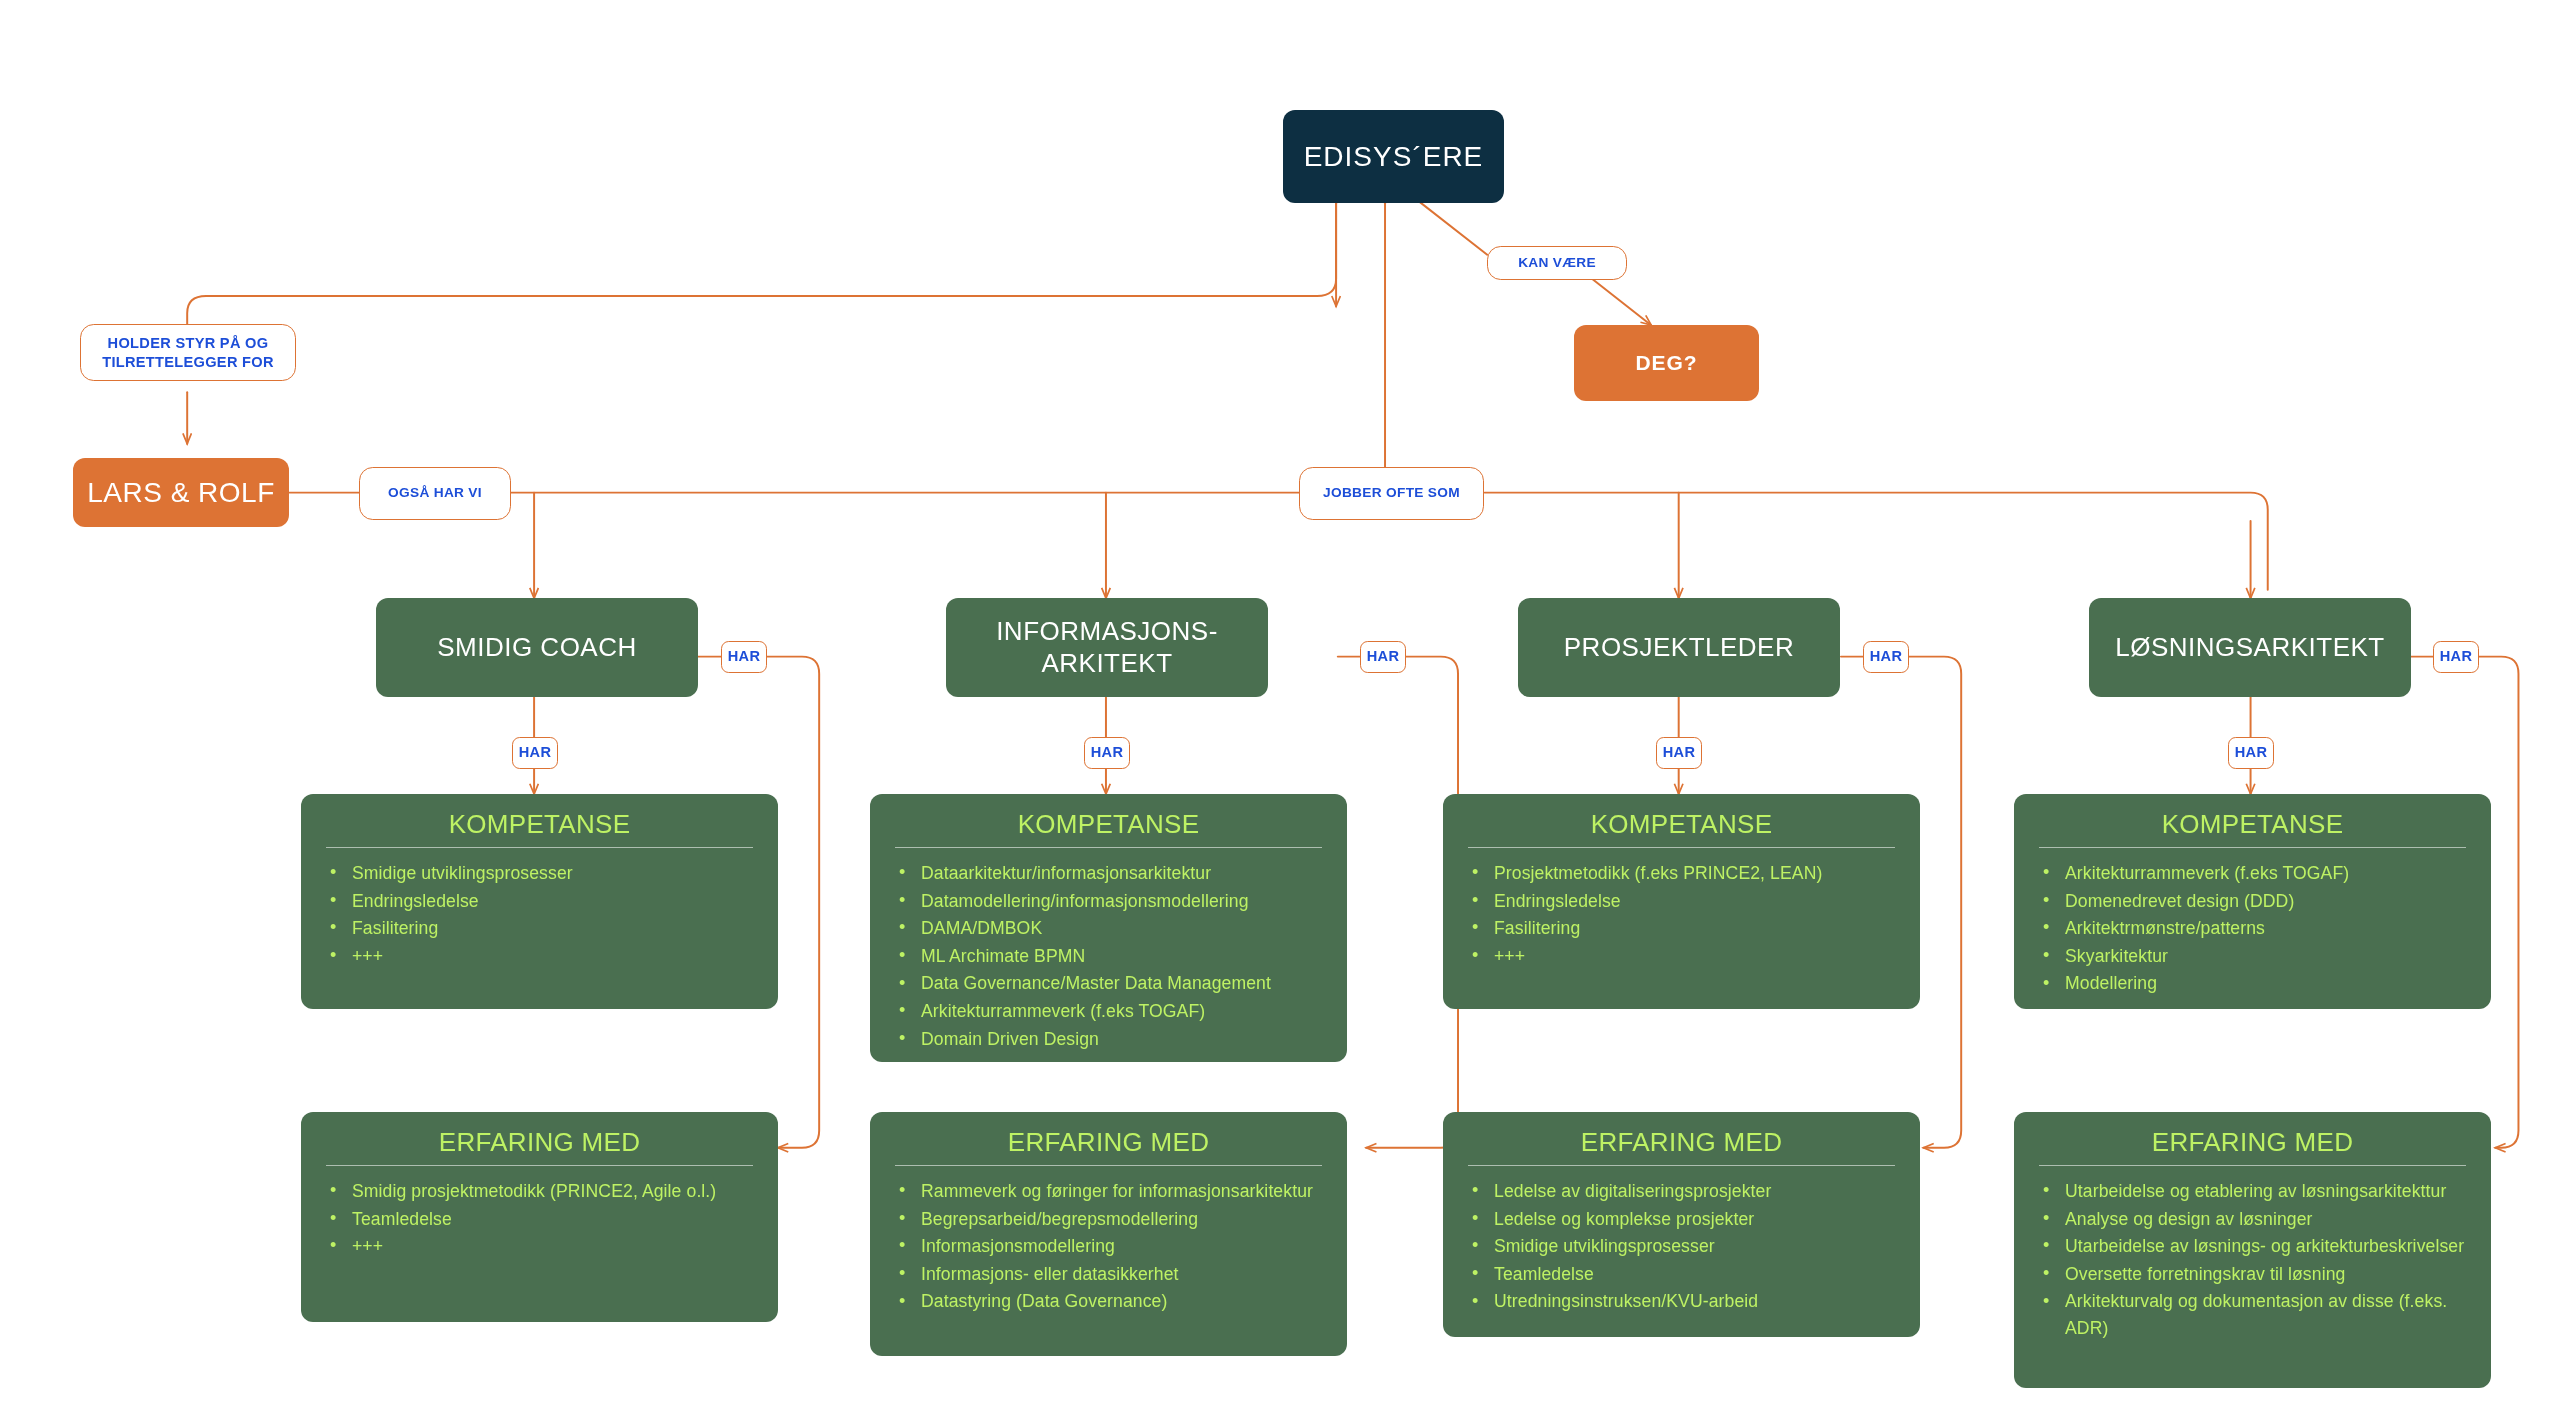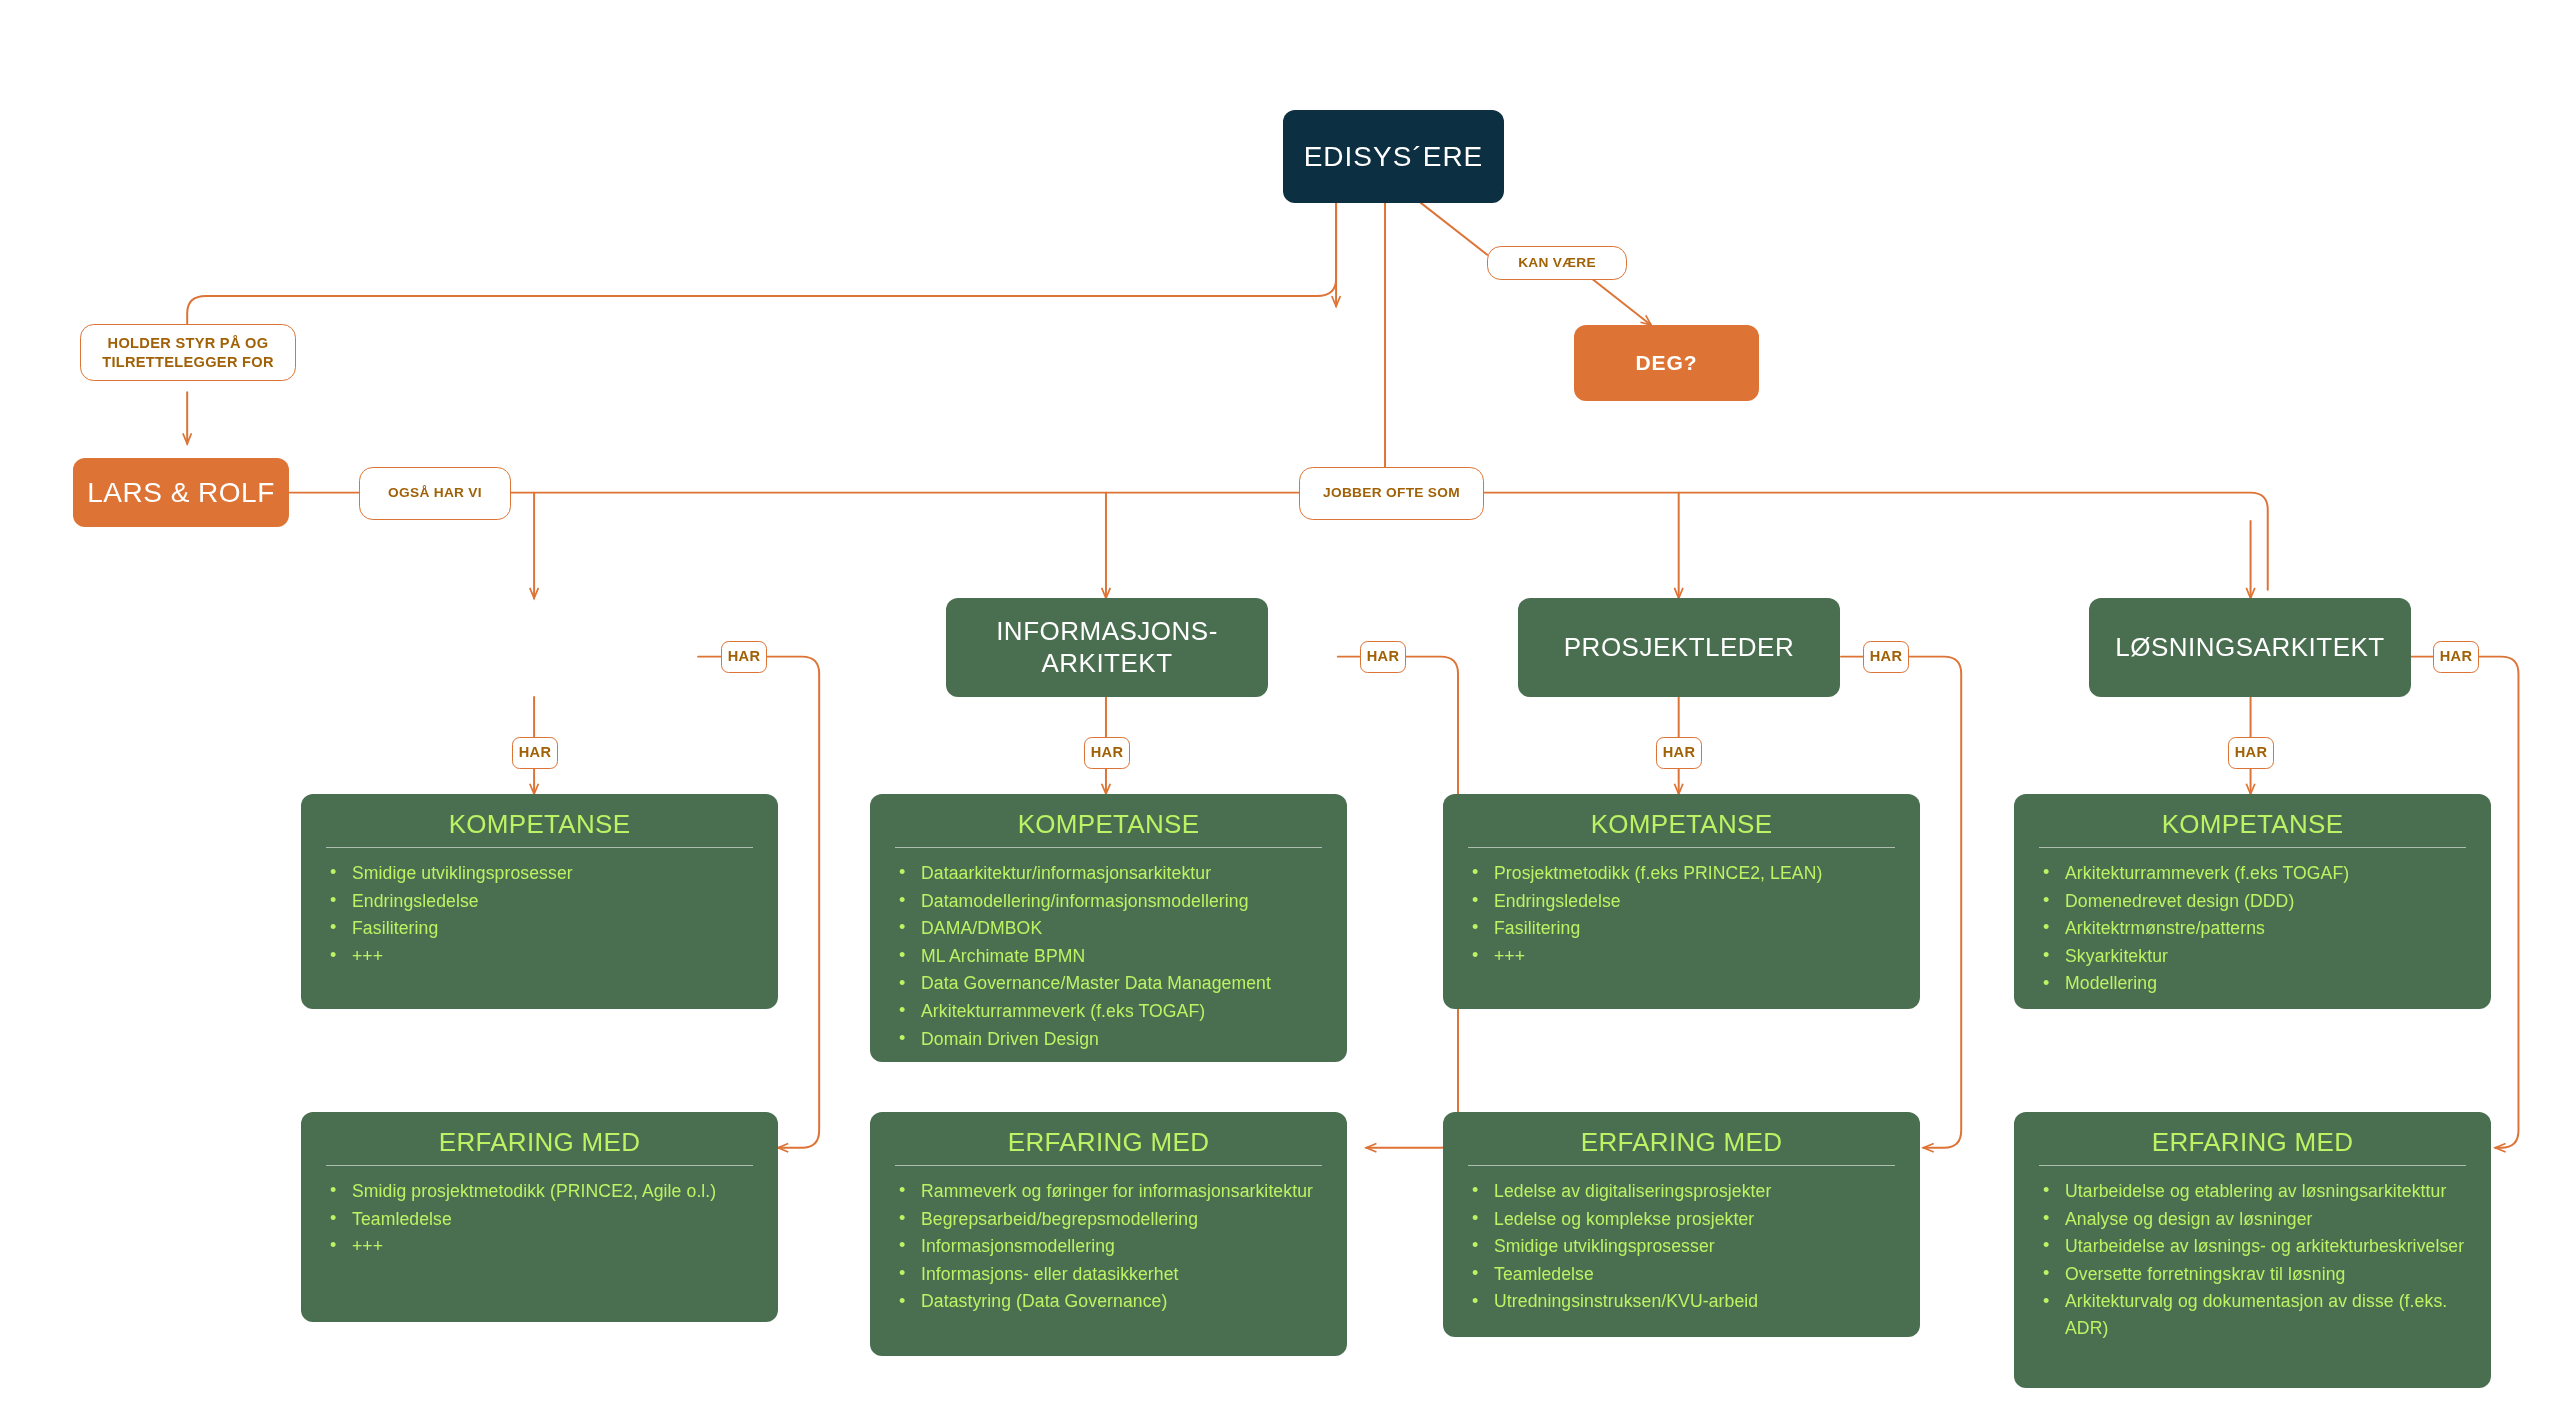--- a/index.html
+++ b/index.html
@@ -17,21 +17,21 @@
       display:flex;align-items:center;justify-content:center;
       font-size:21px;font-weight:700;letter-spacing:0.9px;}
   .personnode{background:#dd7334;border-radius:12px;color:#ffffff;
       display:flex;align-items:center;justify-content:center;
       font-size:28px;font-weight:400;letter-spacing:0.5px;}
   .rolenode{background:#4a6f50;border-radius:12px;color:#ffffff;
       display:flex;align-items:center;justify-content:center;text-align:center;
       font-size:26px;font-weight:400;letter-spacing:0.5px;line-height:1.22;}
 
   .pill{position:absolute;box-sizing:border-box;background:#ffffff;
-      border:1.4px solid #dd7334;border-radius:13.7px;color:#a16207;
+      border:1.4px solid #dd7334;border-radius:13.7px;color:#1d4ed8;
       display:flex;align-items:center;justify-content:center;text-align:center;
       font-size:13.7px;font-weight:700;letter-spacing:0.3px;line-height:1.35;
       padding:2.6px 8.6px;}
   .pill.small{font-size:14.6px;border-radius:7.7px;padding:1.7px 6.9px;}
   .pill.two{font-size:14.6px;}
 
   .card{position:absolute;box-sizing:border-box;background:#4a6f50;
       border-radius:12px;color:#bef264;padding:15.5px 22px 17px 22px;}
   .card h3{margin:0;text-align:center;font-size:26px;font-weight:400;
       letter-spacing:0.3px;line-height:1.1;padding-bottom:8.6px;}
@@ -120,20 +120,23 @@
   </div>
 
   <div class="pill" style="left:359px;top:427px;width:152px;height:53px;">
     <span>OGSÅ HAR VI</span>
   </div>
 
   <div class="pill" style="left:1299px;top:427px;width:185px;height:53px;">
     <span>JOBBER OFTE SOM</span>
   </div>
 
+  <div class="node rolenode" style="left:376px;top:558px;width:322px;height:99px;">
+    <span>SMIDIG COACH</span>
+  </div>
   <div class="pill small" style="left:721px;top:601px;width:46px;height:32px;">
     <span>HAR</span>
   </div>
   <div class="pill small" style="left:512px;top:697px;width:46px;height:32px;">
     <span>HAR</span>
   </div>
   <div class="card" style="left:301px;top:754px;width:477px;height:215px;">
     <h3>KOMPETANSE</h3>
     <div class="rule"></div>
     <ul>

